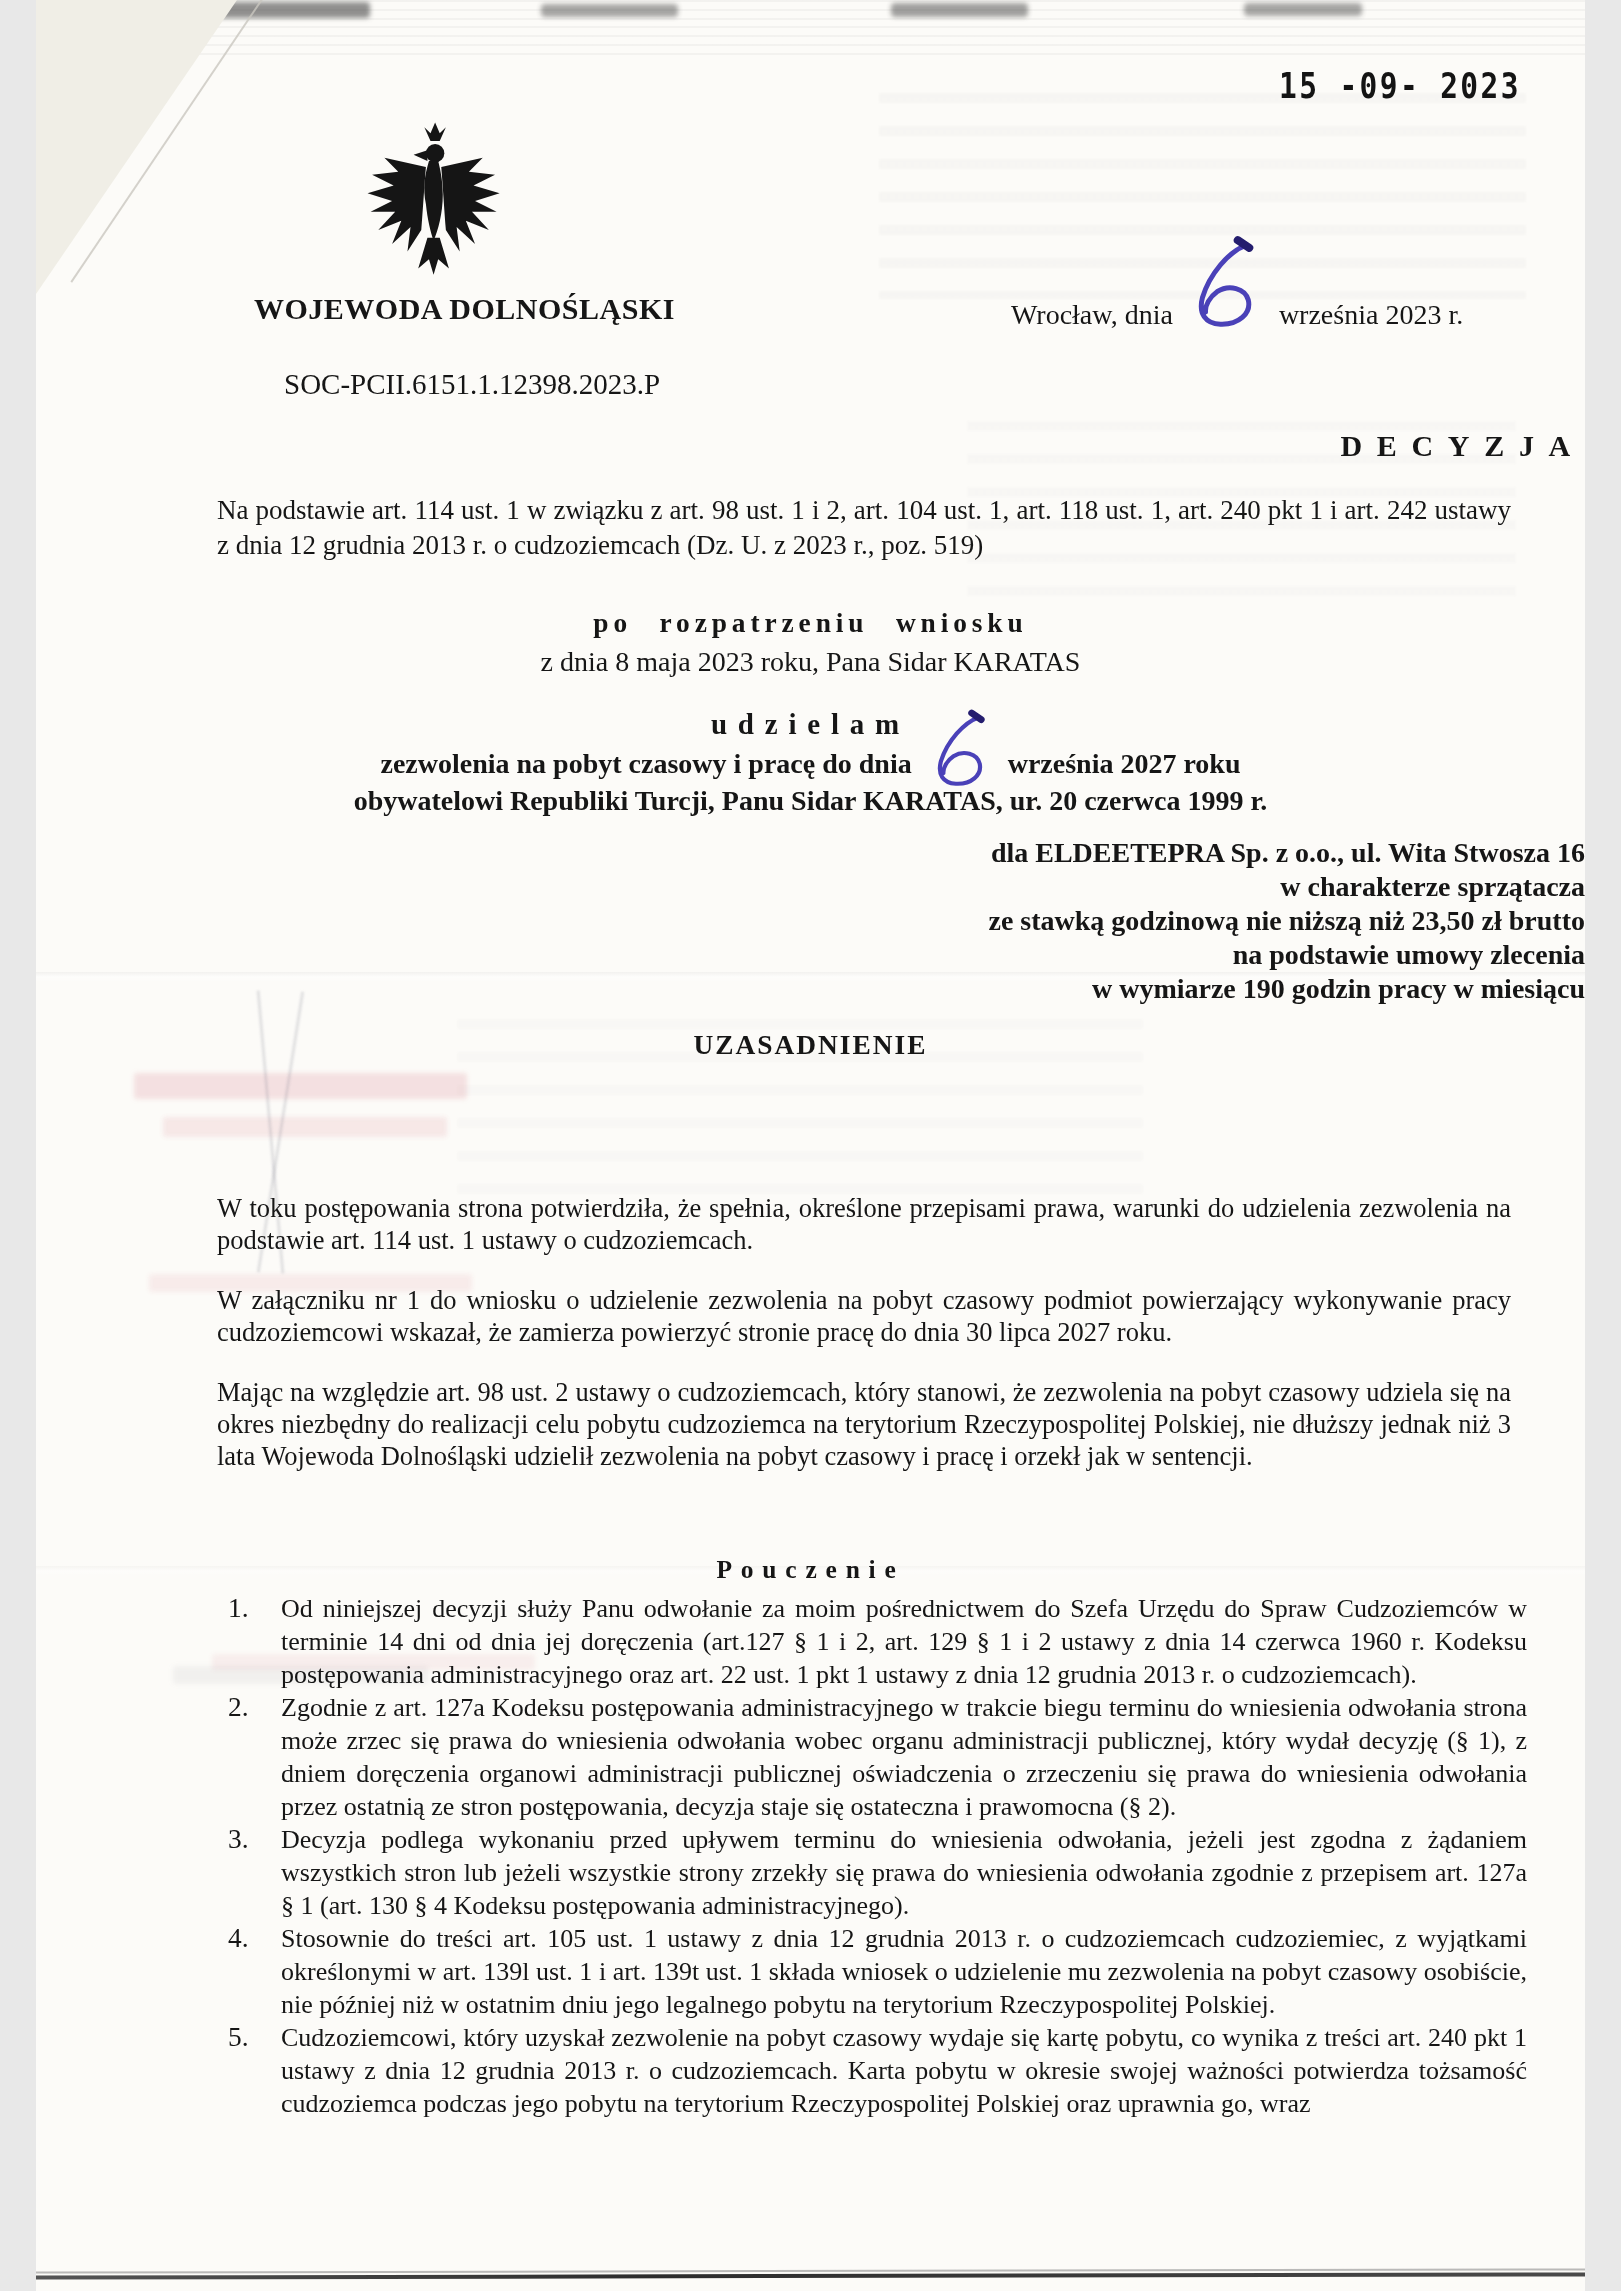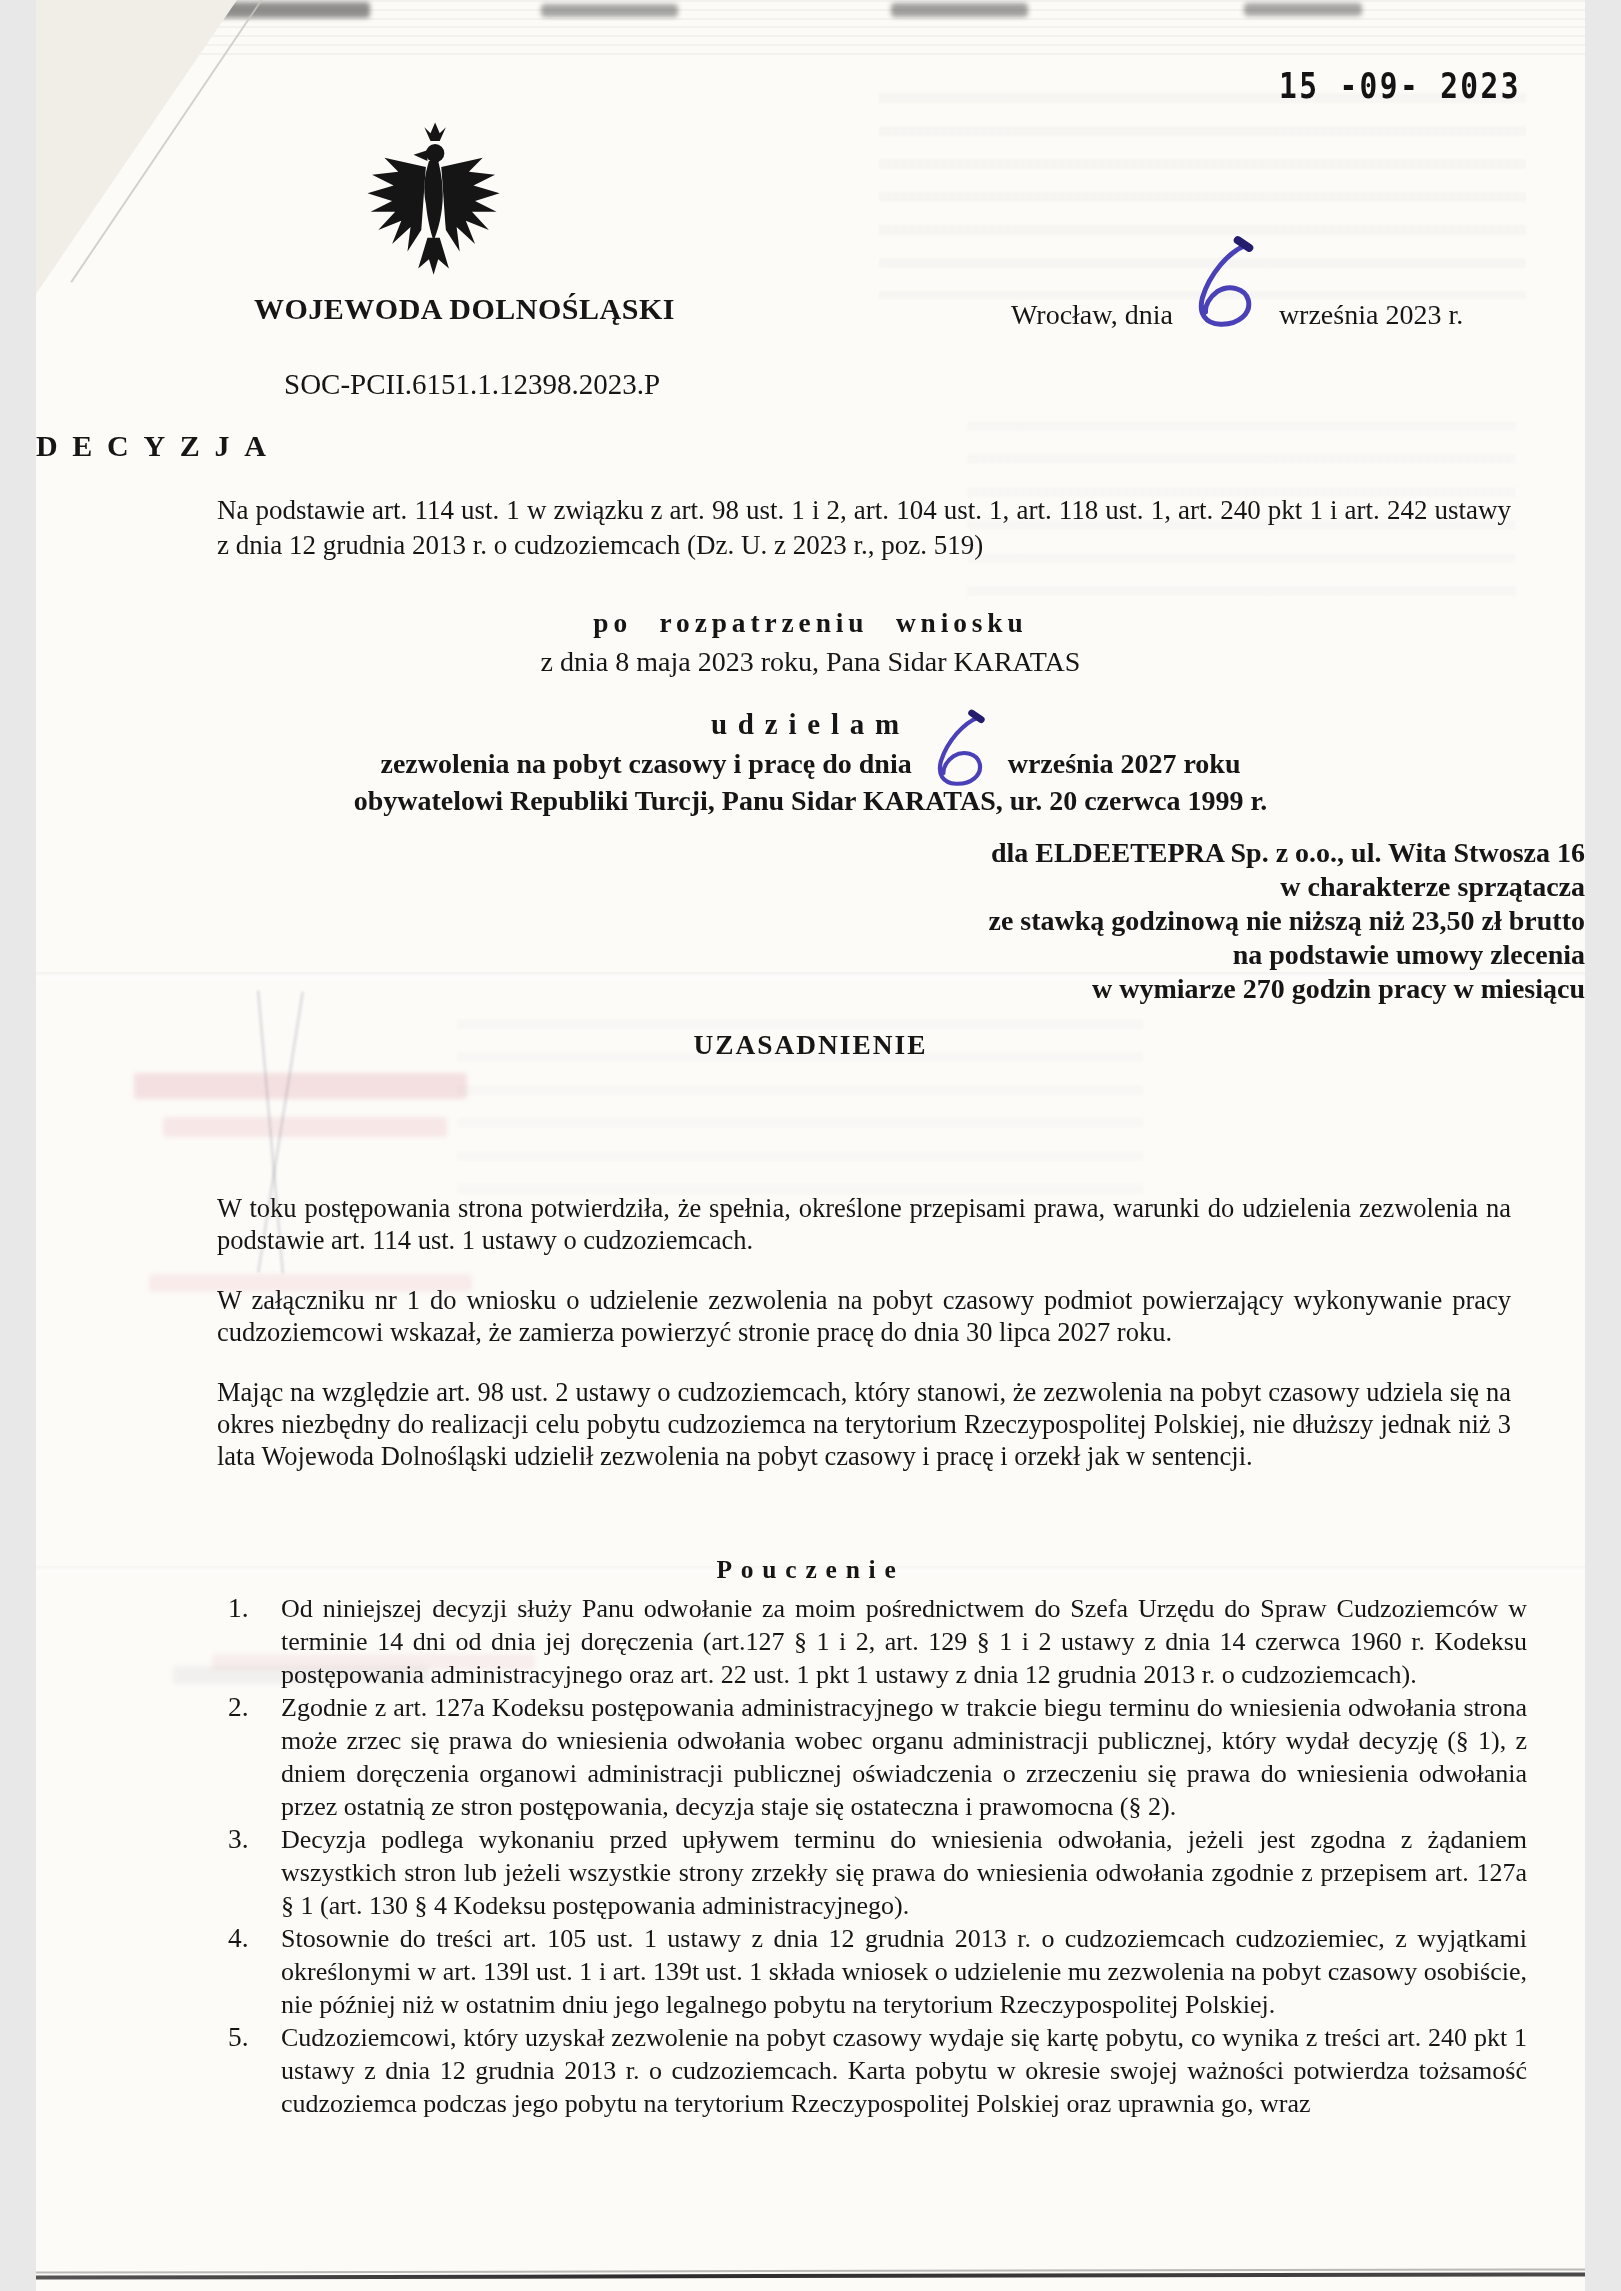--- a/index.html
+++ b/index.html
@@ -40,21 +40,21 @@
     font-family:"DejaVu Sans Mono", monospace;
     font-weight:bold;font-size:36px;color:#141414;
     letter-spacing:2.9px;transform:scaleX(0.82);transform-origin:left top;
     white-space:nowrap;
   }
   .authority{left:218px;top:292px;font-size:30px;font-weight:bold;letter-spacing:0.5px;white-space:nowrap;}
   .case-number{left:248px;top:368px;font-size:29px;white-space:nowrap;}
   .place-date{left:975px;top:299px;font-size:28px;white-space:nowrap;}
   .gap6{display:inline-block;position:relative;width:106px;vertical-align:baseline;}
   .gap6 svg{position:absolute;}
-  .title-main{left:0;right:0;top:429px;text-align:left;font-size:30px;font-weight:bold;letter-spacing:14.7px;}
+  .title-main{left:0;right:0;top:429px;text-align:right;font-size:30px;font-weight:bold;letter-spacing:14.7px;}
   .legal-basis{left:181px;top:493px;width:1294px;font-size:27px;line-height:35px;text-align:justify;}
   .review1{left:0;right:0;top:608px;text-align:center;font-size:27.4px;letter-spacing:4.9px;word-spacing:15.7px;font-weight:bold;}
   .review2{left:0;right:0;top:646px;text-align:center;font-size:28px;}
   .grant-word{left:0;right:0;top:708px;text-align:center;font-size:29px;font-weight:bold;letter-spacing:10.8px;}
   .grant-line{left:0;right:0;top:748px;text-align:center;font-size:28px;font-weight:bold;}
   .grant-line .gap6{width:96px;}
   .beneficiary{left:0;right:0;top:785px;text-align:center;font-size:28px;font-weight:bold;}
   .conditions{left:0;right:0;top:836px;text-align:right;font-size:28px;font-weight:bold;line-height:34px;}
   .section-title{left:0;right:0;text-align:center;font-weight:bold;}
   .uzas-title{top:1030px;font-size:27.4px;letter-spacing:2px;}
@@ -134,21 +134,21 @@
           <path d="M 68 9 L 81 17" fill="none" stroke="#241d6e" stroke-width="9" stroke-linecap="round"></path>
         </svg></span><span>września 2027 roku</span>
   </div>
   <div class="abs beneficiary">obywatelowi Republiki Turcji, Panu Sidar KARATAS, ur. 20 czerwca 1999 r.</div>
 
   <div class="abs conditions">
     <div>dla ELDEETEPRA Sp. z o.o., ul. Wita Stwosza 16</div>
     <div>w charakterze sprzątacza</div>
     <div>ze stawką godzinową nie niższą niż 23,50 zł brutto</div>
     <div>na podstawie umowy zlecenia</div>
-    <div>w wymiarze 270 godzin pracy w miesiącu</div>
+    <div>w wymiarze 190 godzin pracy w miesiącu</div>
   </div>
 
   <div class="abs section-title uzas-title">UZASADNIENIE</div>
   <div class="abs para p2">W toku postępowania strona potwierdziła, że spełnia, określone przepisami prawa, warunki do udzielenia zezwolenia na podstawie art. 114 ust. 1 ustawy o cudzoziemcach.</div>
   <div class="abs para p3">W załączniku nr 1 do wniosku o udzielenie zezwolenia na pobyt czasowy podmiot powierzający wykonywanie pracy cudzoziemcowi wskazał, że zamierza powierzyć stronie pracę do dnia 30 lipca 2027 roku.</div>
   <div class="abs para p4">Mając na względzie art. 98 ust. 2 ustawy o cudzoziemcach, który stanowi, że zezwolenia na pobyt czasowy udziela się na okres niezbędny do realizacji celu pobytu cudzoziemca na terytorium Rzeczypospolitej Polskiej, nie dłuższy jednak niż 3 lata Wojewoda Dolnośląski udzielił zezwolenia na pobyt czasowy i pracę i orzekł jak w sentencji.</div>
 
   <div class="abs section-title pouczenie-title">Pouczenie</div>
   <div class="abs pouczenie">
     <div class="p-item">

